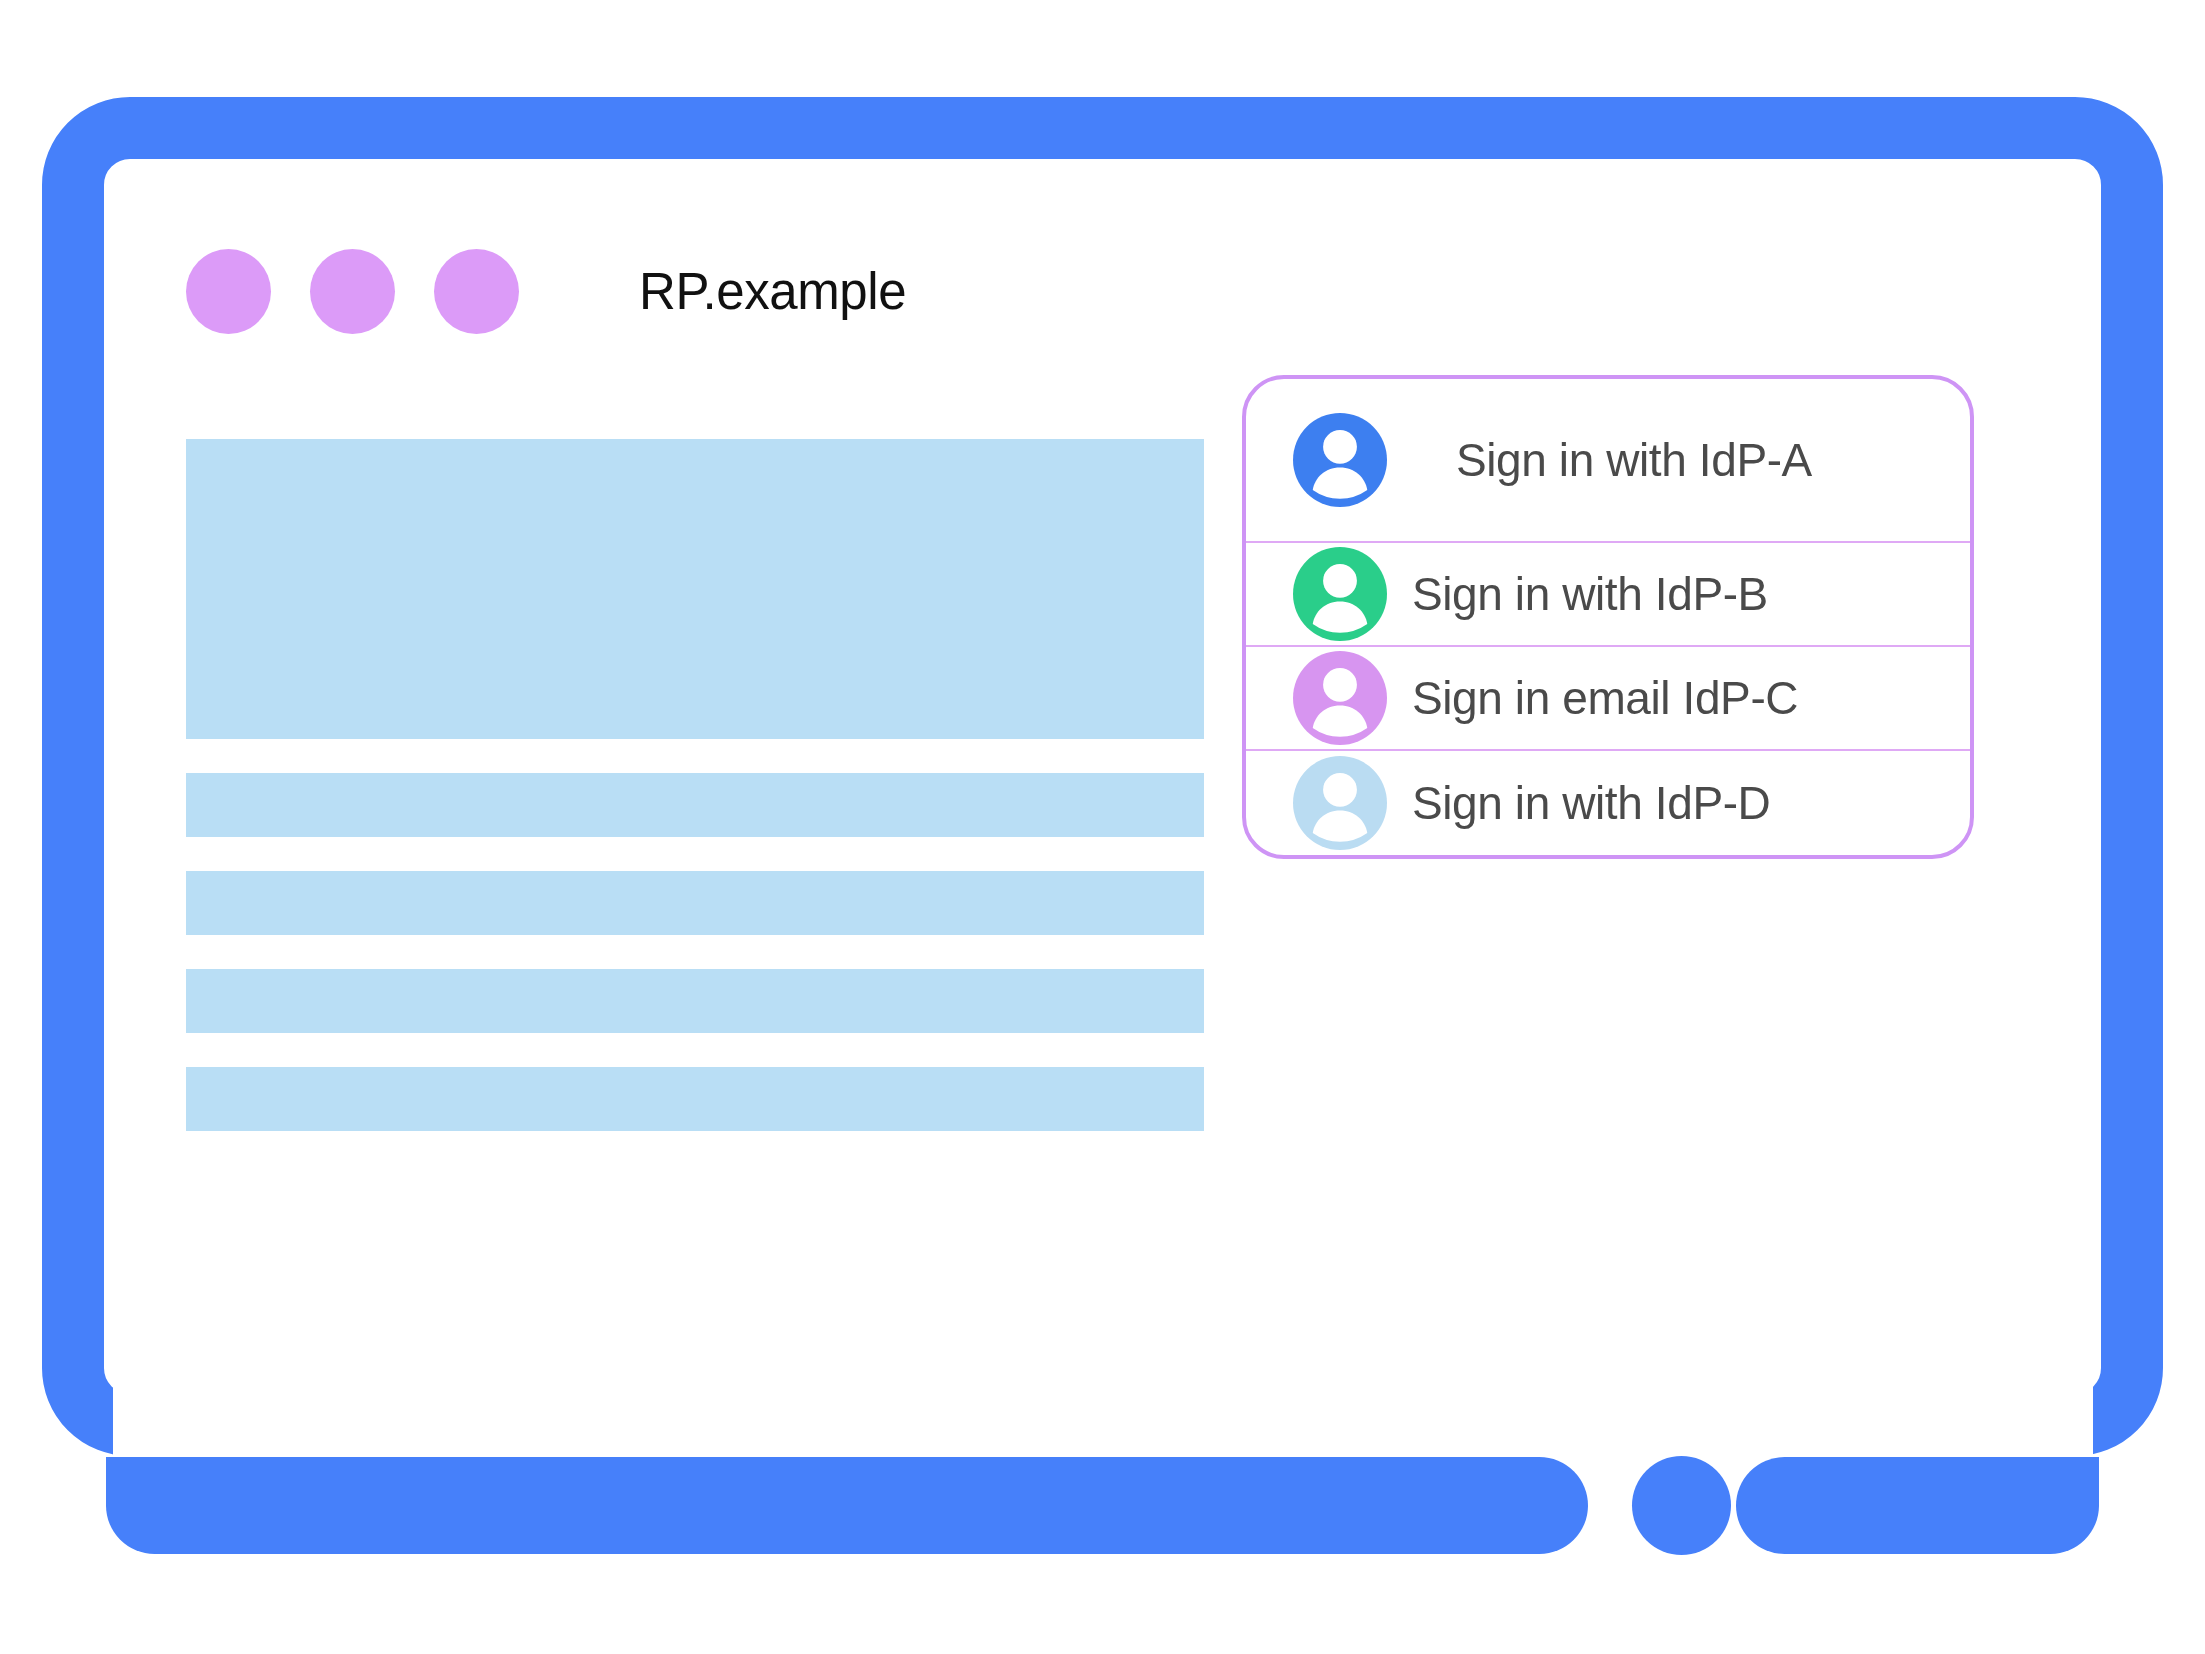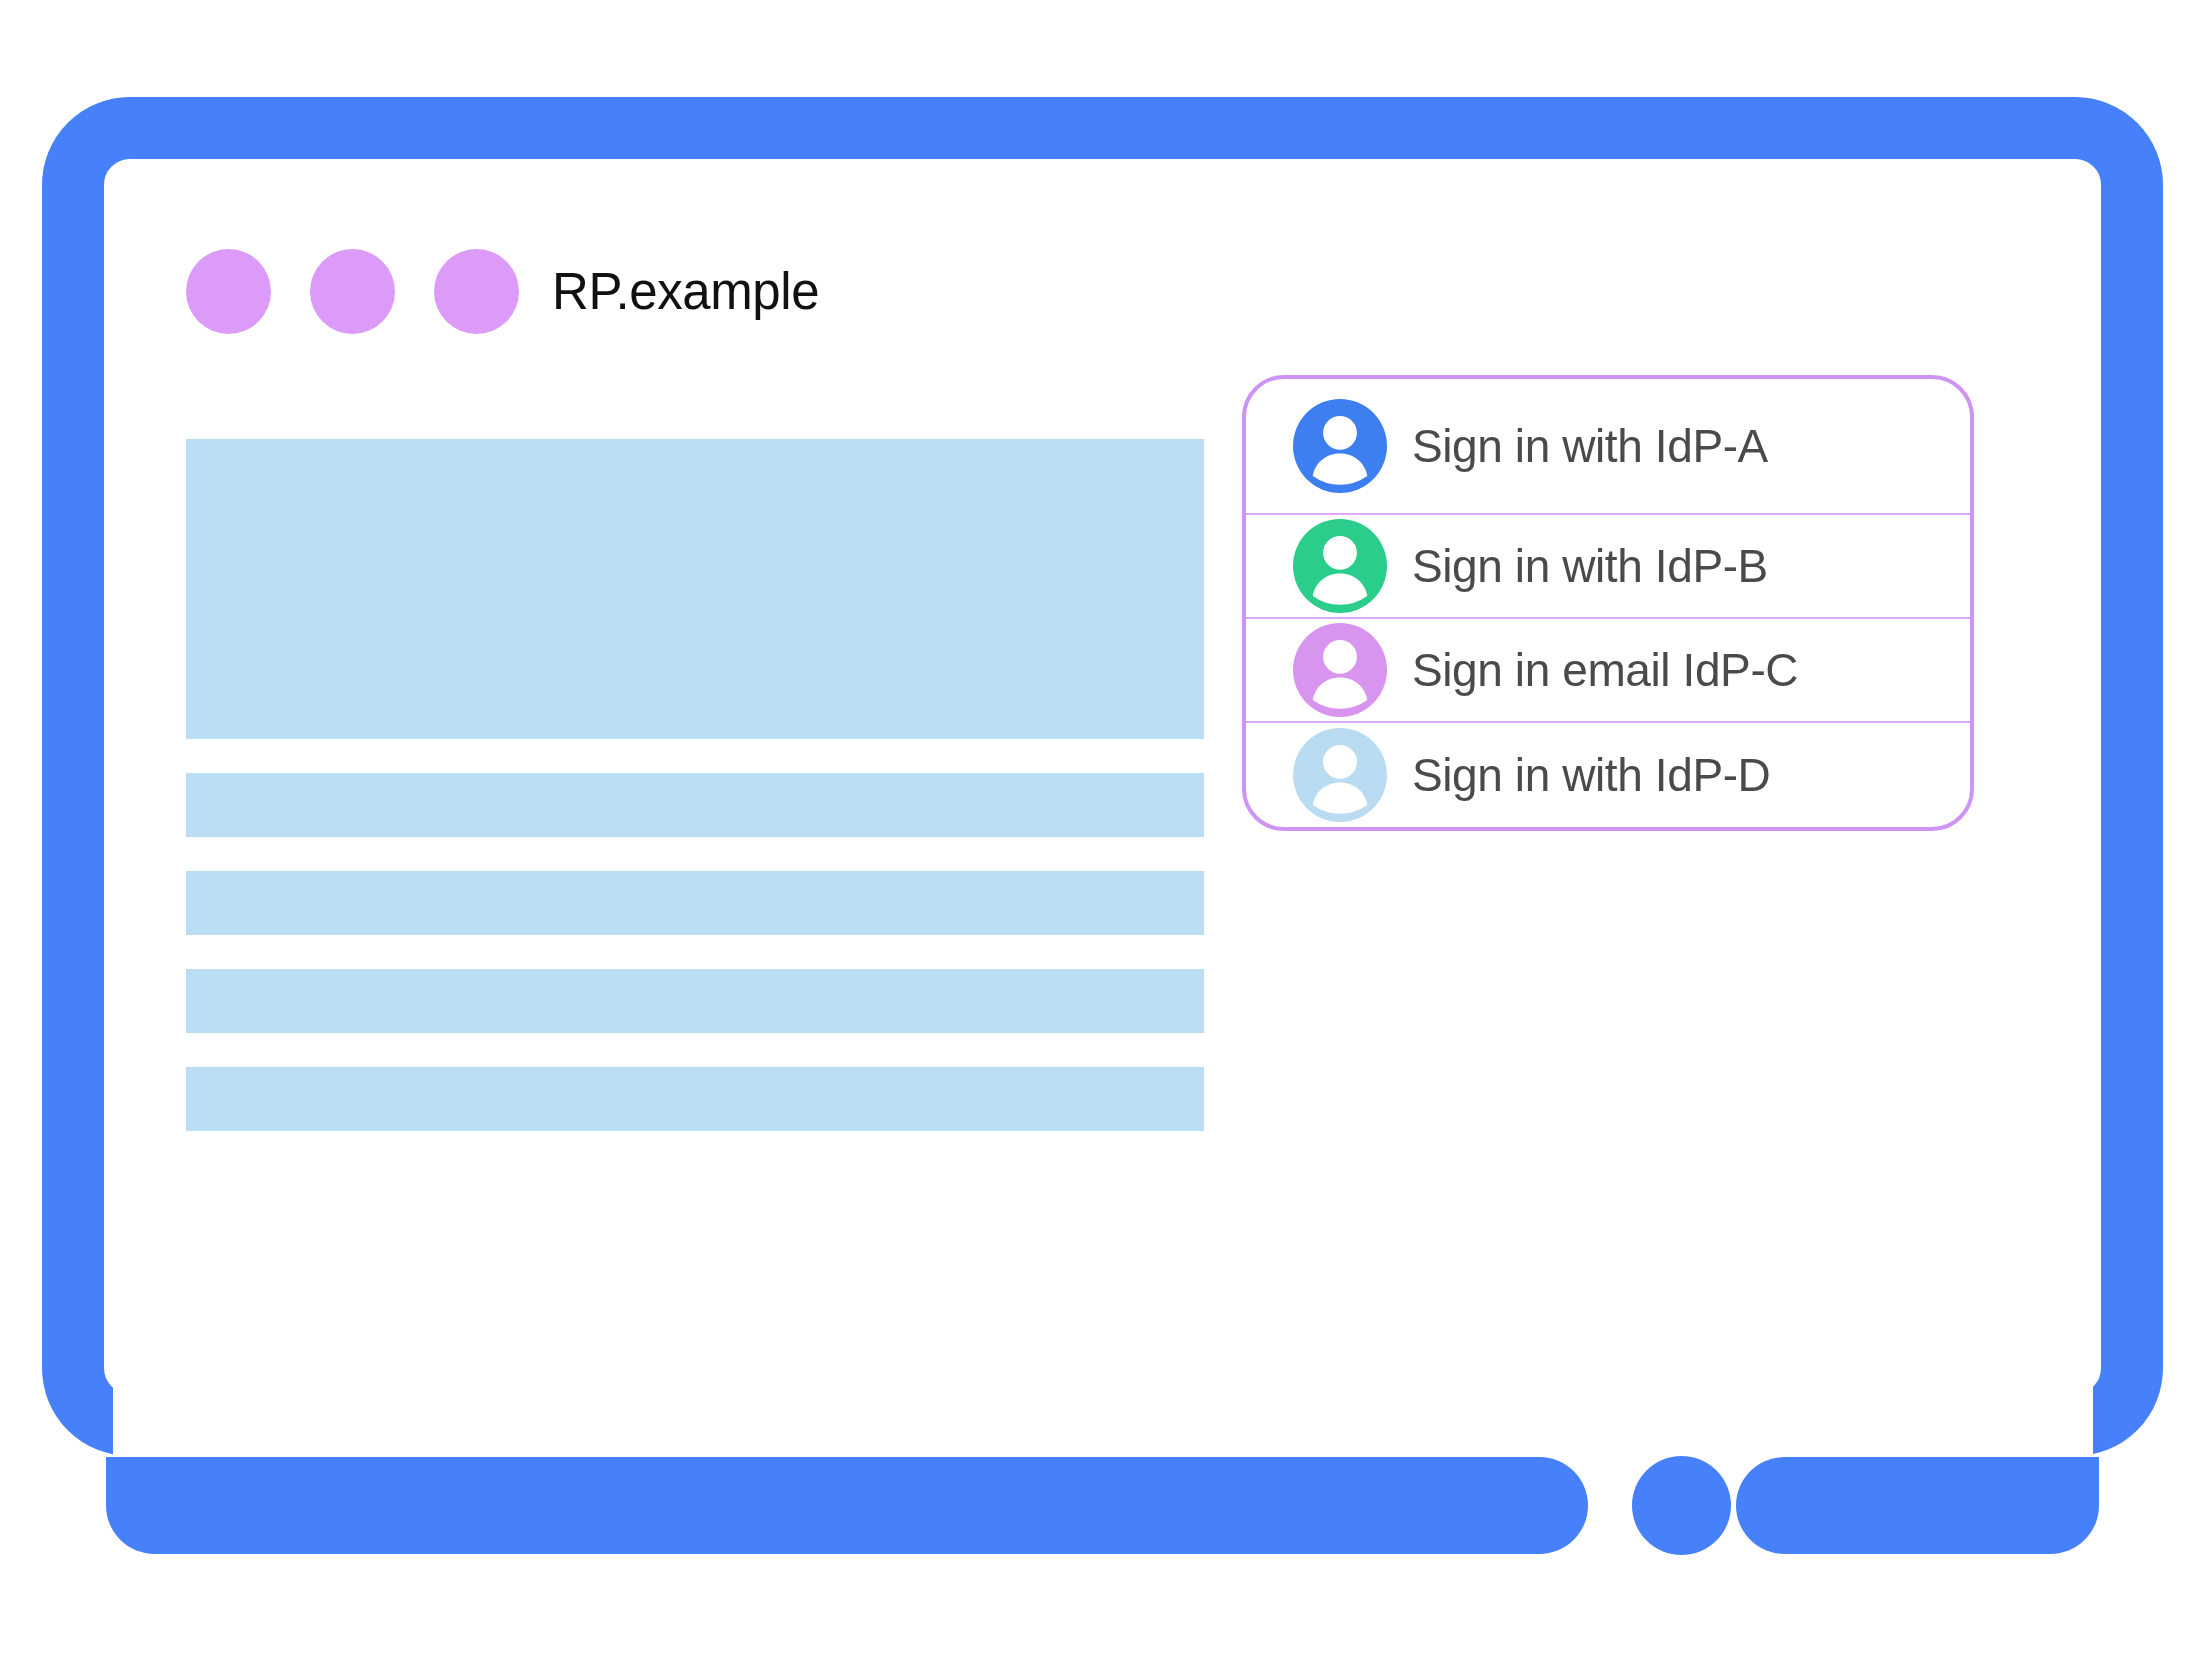--- a/index.html
+++ b/index.html
@@ -88,21 +88,21 @@
     gap: 39px;
     margin-left: 73px;
   }
   .dot {
     width: 85px;
     height: 85px;
     border-radius: 50%;
     background: #DC9BF8;
   }
   .window-title {
-    margin-left: 33px;
+    margin-left: 120px;
     font-size: 51px;
     color: #111111;
     letter-spacing: -0.4px;
     white-space: nowrap;
   }
 
   
   .content-area {
     position: absolute;
     left: 73px;
@@ -130,21 +130,21 @@
   }
   .signin-row {
     display: flex;
     align-items: center;
     height: 104px;
     padding-left: 47px;
     border-bottom: 2.6px solid #DFA9F5;
     box-sizing: border-box;
   }
   .signin-row:last-child { border-bottom: none; }
-  .signin-row:first-child { height: 136px; }
+  .signin-row:first-child { height: 164px; gap: 44px; }
 
   .avatar {
     flex: 0 0 auto;
     width: 94px;
     height: 94px;
     border-radius: 50%;
     position: relative;
     overflow: hidden;
   }
   .avatar svg { display: block; width: 100%; height: 100%; }

